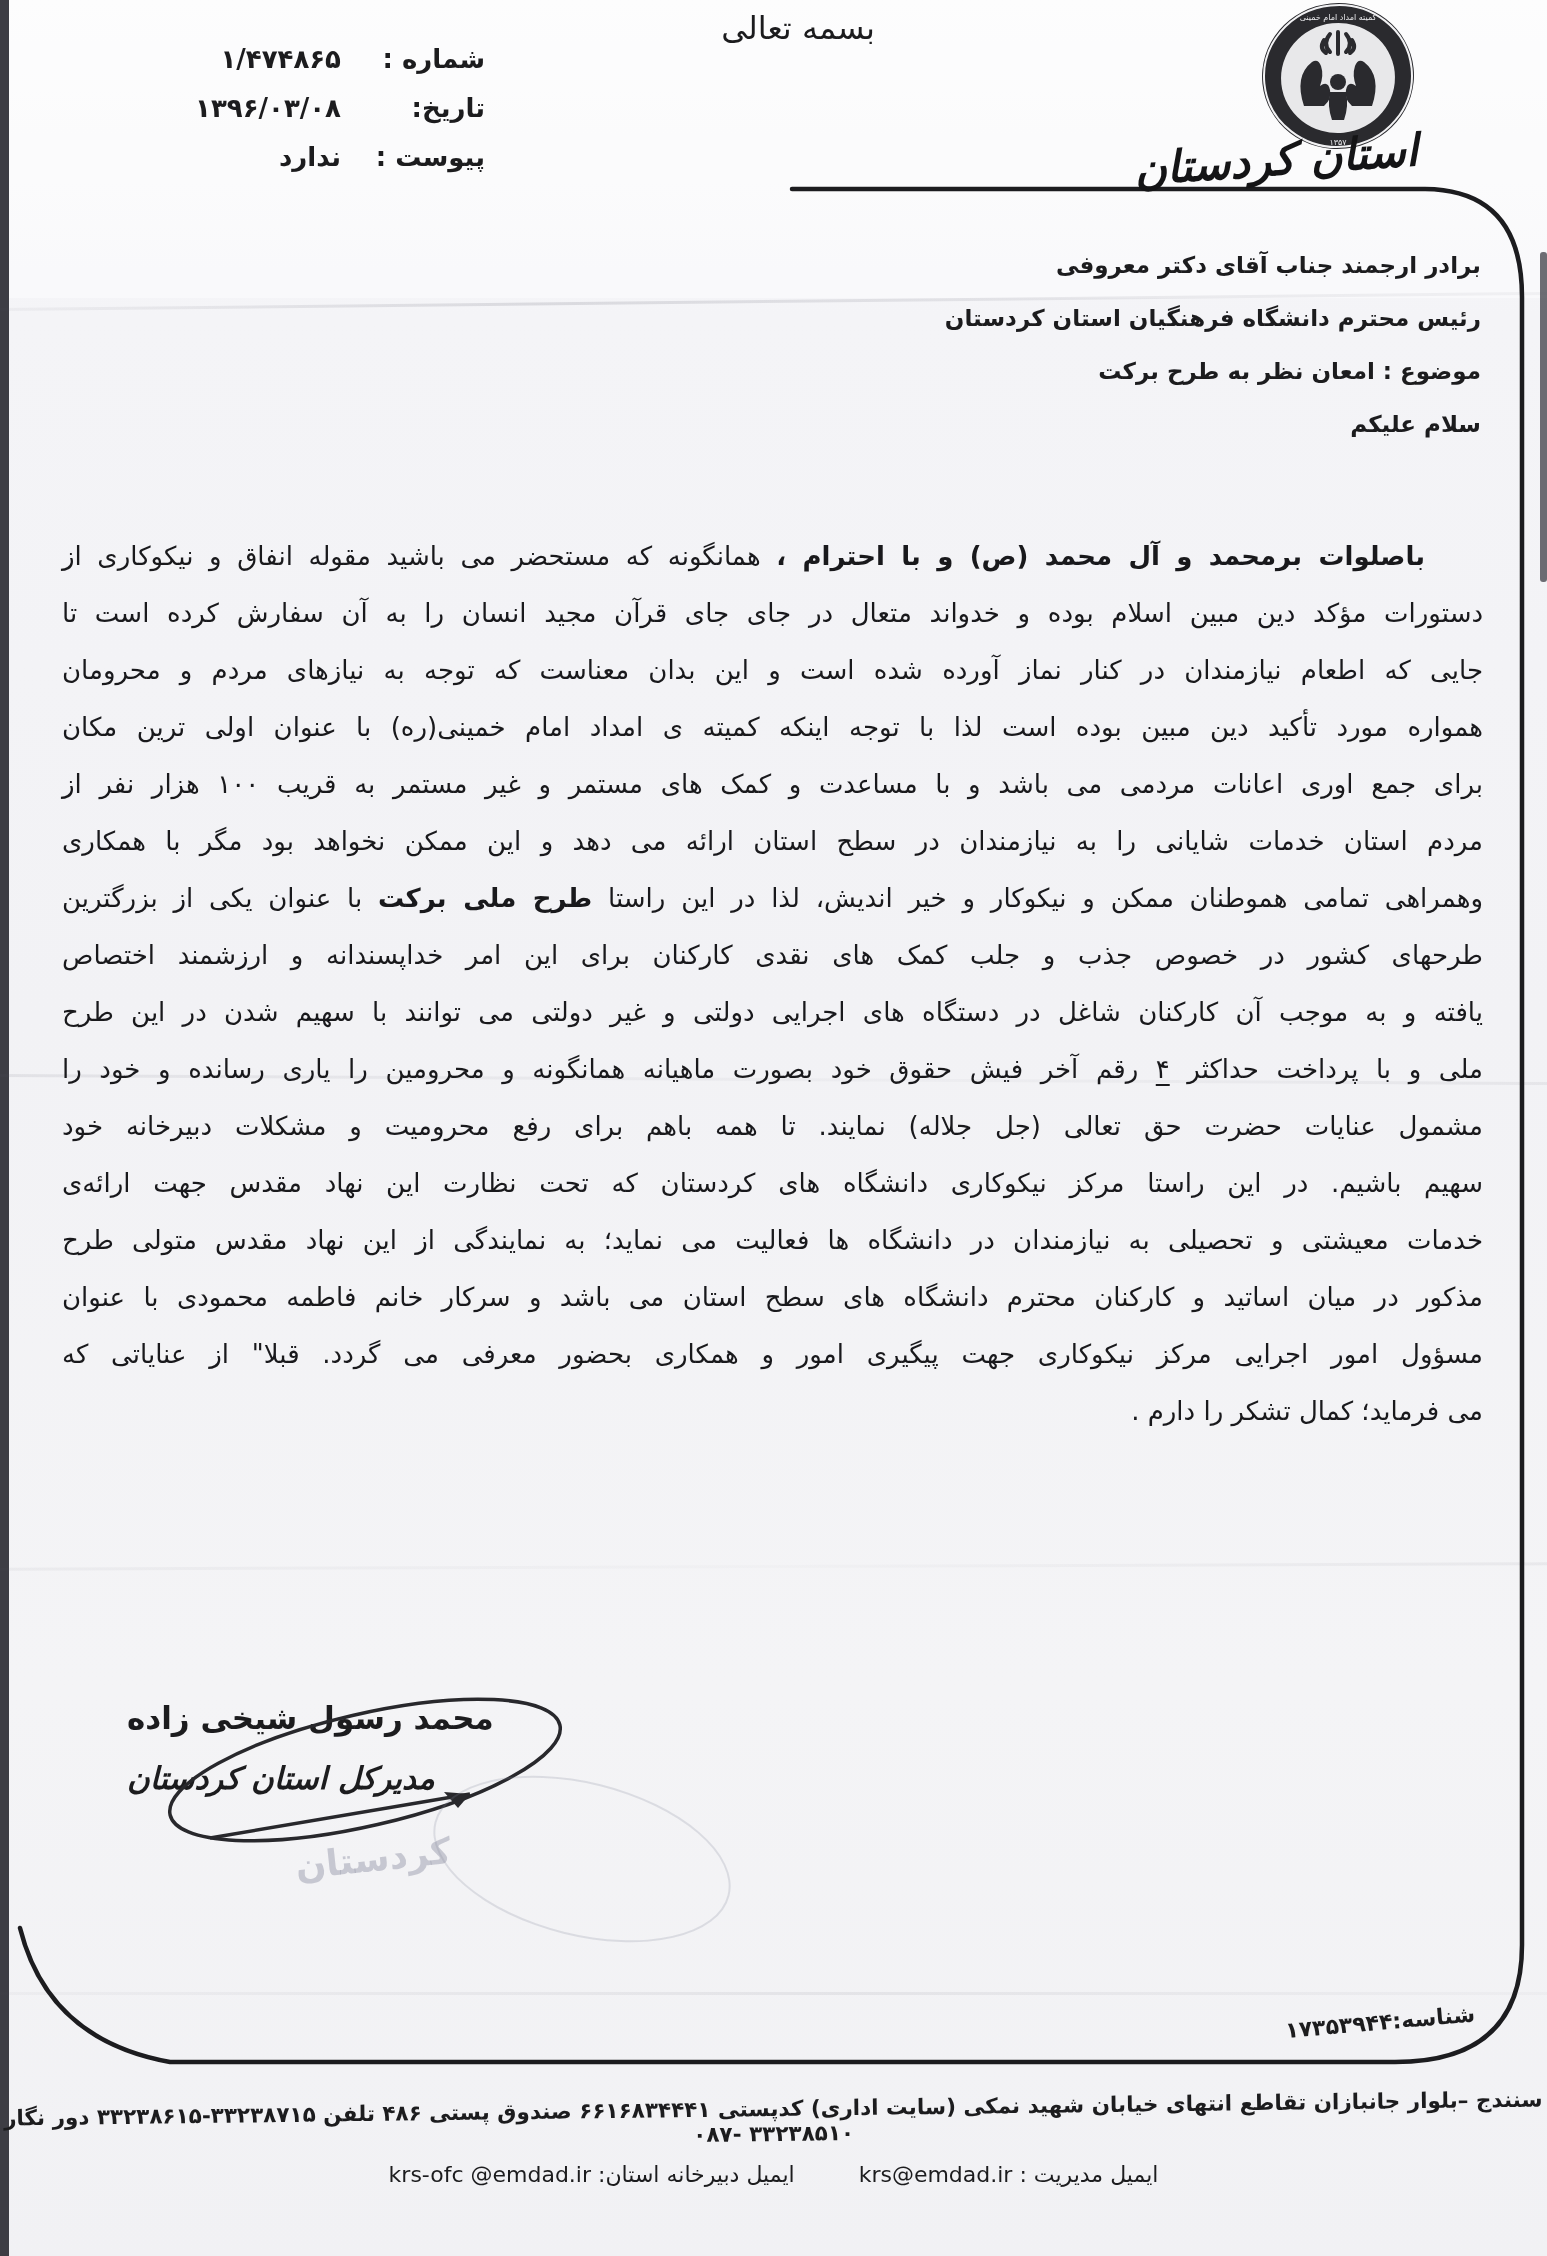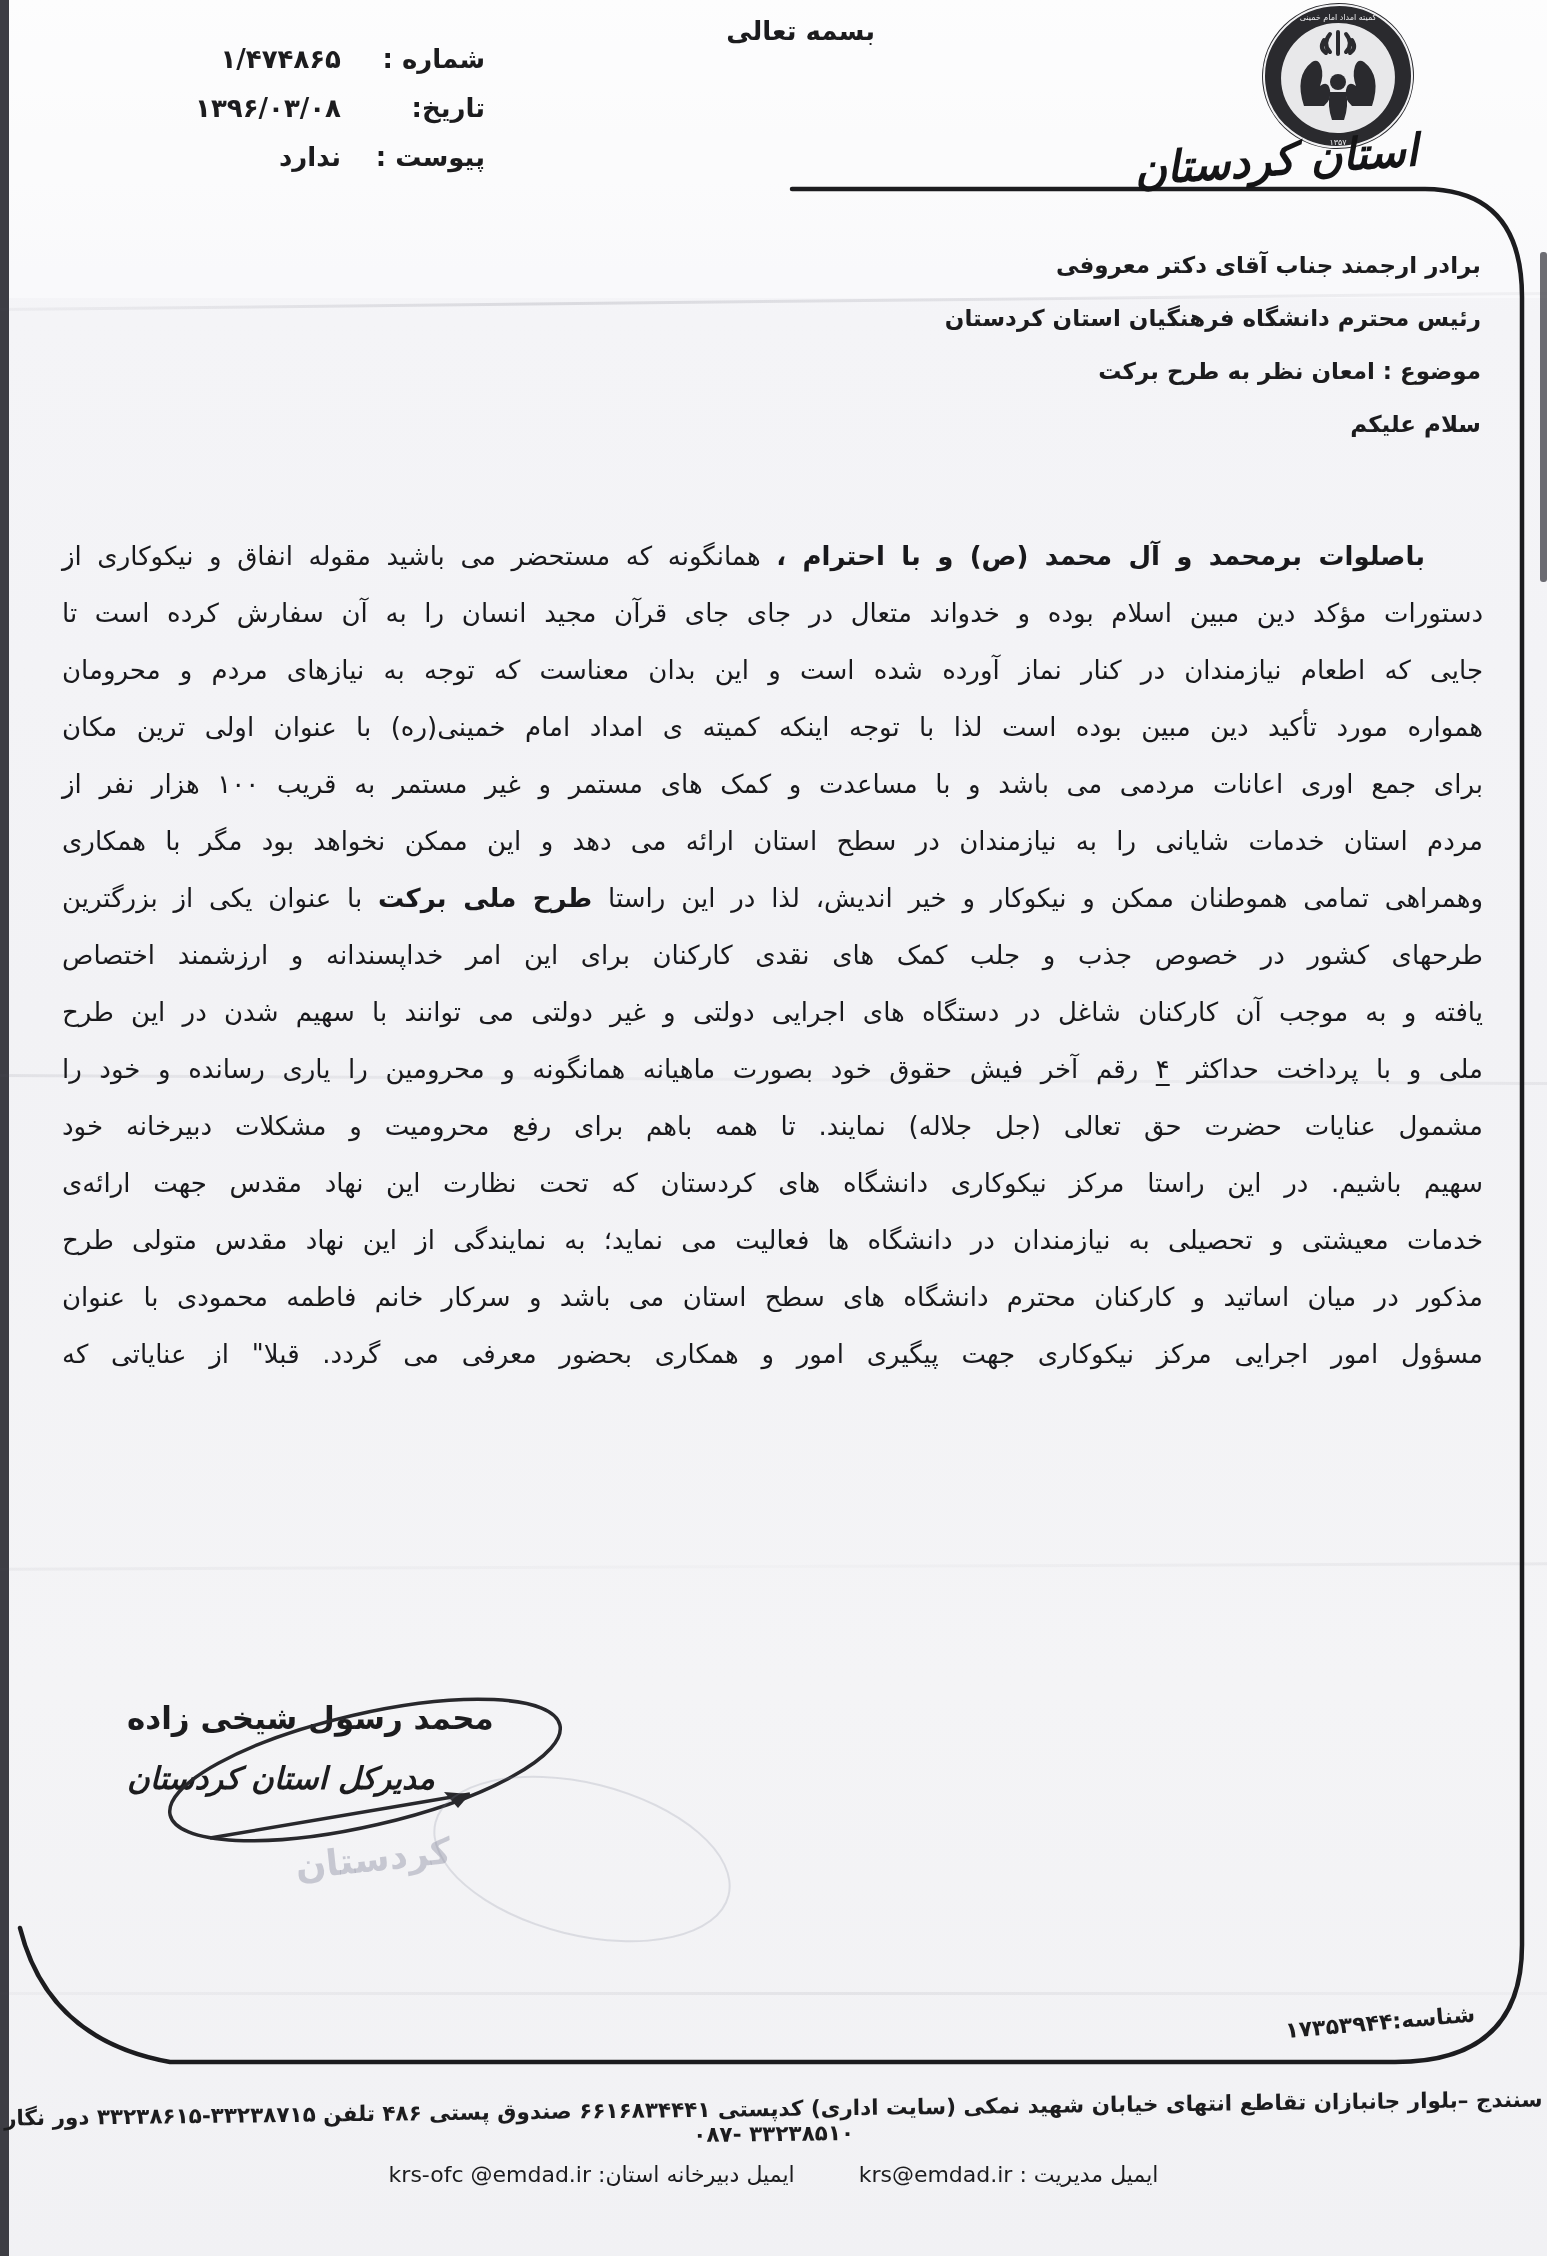--- a/index.html
+++ b/index.html
@@ -19,21 +19,21 @@
   .scan-edge-left{position:absolute;left:0;top:0;width:9px;height:100%;background:#3d3d44;}
   .scan-edge-right{position:absolute;right:0;top:252px;width:7px;height:330px;background:rgba(62,62,70,.75);border-radius:3px;}
   .crease{position:absolute;left:0;width:100%;height:3px;pointer-events:none;}
   .crease.c1{top:300px;transform:rotate(-.6deg);background:linear-gradient(90deg,rgba(80,80,95,.05),rgba(80,80,95,.16) 35%,rgba(80,80,95,.05));}
   .crease.c2{top:1078px;transform:rotate(.3deg);background:linear-gradient(90deg,rgba(80,80,95,.10),rgba(80,80,95,.03) 60%,rgba(80,80,95,.08));}
   .crease.c3{top:1565px;transform:rotate(-.2deg);background:linear-gradient(90deg,rgba(80,80,95,.06),rgba(80,80,95,.02) 50%,rgba(80,80,95,.07));}
   .crease.c4{top:1992px;background:linear-gradient(90deg,rgba(80,80,95,.04),rgba(80,80,95,.09) 55%,rgba(80,80,95,.03));}
   .bright-top{position:absolute;left:0;top:0;width:100%;height:298px;background:rgba(255,255,255,.45);pointer-events:none;}
 
   
-  .bismillah{position:absolute;top:16px;right:672px;font-size:26px;font-weight:700;}
+  .bismillah{position:absolute;top:9px;right:672px;font-size:32px;font-weight:400;}
   .meta{position:absolute;top:44px;right:1062px;width:300px;font-size:26px;font-weight:600;}
   .meta .row{display:flex;margin-bottom:19px;align-items:baseline;}
   .meta .lab{width:118px;}
   .meta .val{margin-right:26px;letter-spacing:1px;}
 
   .logo-wrap{position:absolute;left:1258px;top:2px;width:160px;height:152px;}
   .org-script{
     position:absolute;left:1126px;top:134px;width:300px;text-align:center;
     font-size:44px;font-style:italic;font-weight:600;transform:rotate(-4deg);
     letter-spacing:-1px;color:#141416;
@@ -150,20 +150,21 @@
     <div class="bline">مردم استان خدمات شایانی را به نیازمندان در سطح استان ارائه می دهد و این ممکن نخواهد بود مگر با همکاری</div>
     <div class="bline"><span>وهمراهی تمامی هموطنان ممکن و نیکوکار و خیر اندیش، لذا در این راستا </span><span class="b">طرح ملی برکت</span><span> با عنوان یکی از بزرگترین</span></div>
     <div class="bline">طرحهای کشور در خصوص جذب و جلب کمک های نقدی کارکنان برای این امر خداپسندانه و ارزشمند اختصاص</div>
     <div class="bline">یافته و به موجب آن کارکنان شاغل در دستگاه های اجرایی دولتی و غیر دولتی می توانند با سهیم شدن در این طرح</div>
     <div class="bline"><span>ملی و با پرداخت حداکثر </span><span class="u">۴</span><span> رقم آخر فیش حقوق خود بصورت ماهیانه همانگونه و محرومین را یاری رسانده و خود را</span></div>
     <div class="bline">مشمول عنایات حضرت حق تعالی (جل جلاله) نمایند. تا همه باهم برای رفع محرومیت و مشکلات دبیرخانه خود</div>
     <div class="bline">سهیم باشیم. در این راستا مرکز نیکوکاری دانشگاه های کردستان که تحت نظارت این نهاد مقدس جهت ارائه‌ی</div>
     <div class="bline">خدمات معیشتی و تحصیلی به نیازمندان در دانشگاه ها فعالیت می نماید؛ به نمایندگی از این نهاد مقدس متولی طرح</div>
     <div class="bline">مذکور در میان اساتید و کارکنان محترم دانشگاه های سطح استان می باشد و سرکار خانم فاطمه محمودی با عنوان</div>
     <div class="bline">مسؤول امور اجرایی مرکز نیکوکاری جهت پیگیری امور و همکاری بحضور معرفی می گردد. قبلا" از عنایاتی که</div>
+    <div class="bline last">می فرماید؛ کمال تشکر را دارم .</div>
   </div>
 
   <div class="signature">
     <div class="name">محمد رسول شیخی زاده</div>
     <div class="title">مدیرکل استان کردستان</div>
   </div>
   <svg class="sig-scribble" width="440" height="240" viewBox="0 0 440 240">
     <ellipse cx="225" cy="118" rx="200" ry="56" fill="none" stroke="#28282c" stroke-width="3.5" transform="rotate(-13 225 118)"></ellipse>
     <path d="M 70 186 L 330 142" stroke="#28282c" stroke-width="3.5" fill="none"></path>
     <path d="M 330 142 l -26 -2 l 14 16 z" fill="#28282c"></path>

